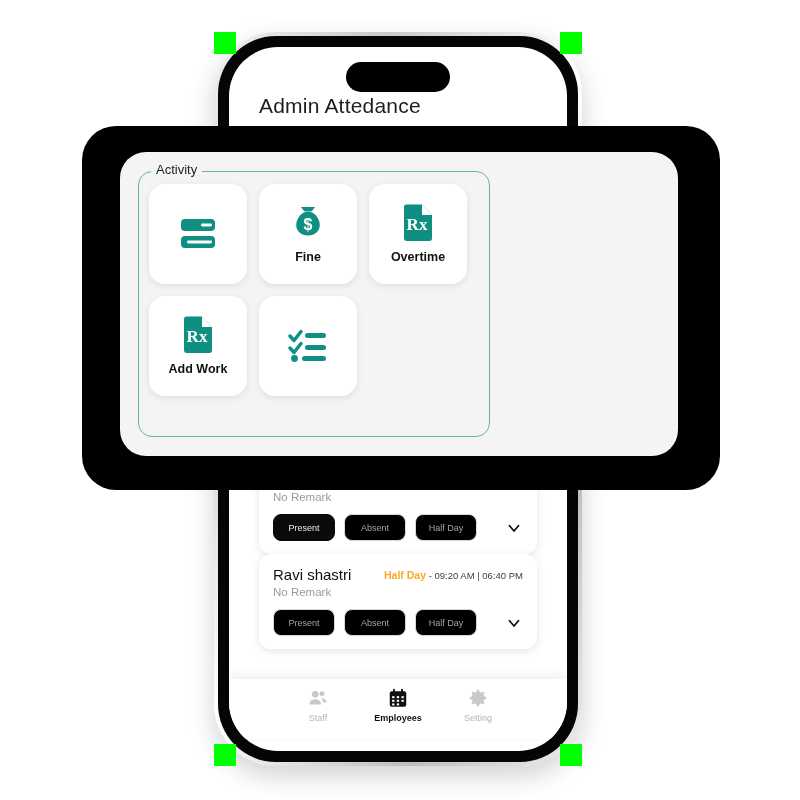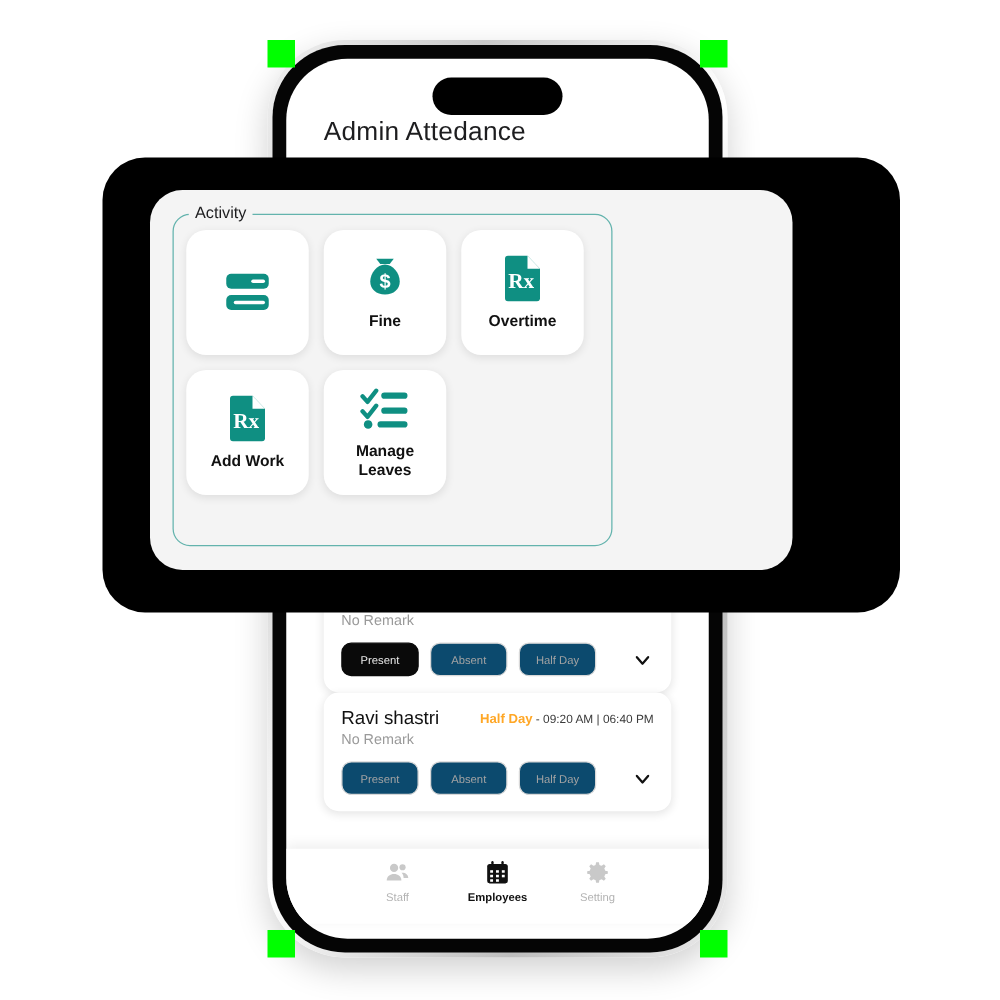--- a/index.html
+++ b/index.html
@@ -78,21 +78,21 @@
   .staff-name { font-size: 15px; color: #111; }
   .staff-remark { font-size: 11.5px; color: #9a9a9a; margin-top: 3px; }
   .staff-status { font-size: 9.5px; color: #3b3b3b; white-space: nowrap; padding-top: 3px; }
   .status-word { font-weight: 600; font-size: 10.5px; }
   .status-present { color: #4caf50; }
   .status-halfday { color: #ffa726; }
   .pill-row { display: flex; align-items: center; gap: 9px; margin-top: 11px; }
   .pill {
     height: 27px; min-width: 62px; border-radius: 8px;
     display: flex; align-items: center; justify-content: center;
-    font-size: 9px; color: #a3a3a3; border: 1px solid #d8d8d8; background:#0c4a6e;
+    font-size: 9px; color: #a3a3a3; border: 1px solid #d8d8d8; background:#000000;
     padding: 0 10px; box-sizing: border-box;
   }
   .pill.active { background: #0a0a0a; color: #e9e9e9; border-color: #0a0a0a; }
   .chevron { margin-left: auto; color:#111; display:flex; align-items:center; }
 
   
   .bottom-nav {
     position: absolute; left: 0; right: 0; bottom: 12px; height: 60px;
     background: #fff; display: flex; align-items: flex-start;
     justify-content: center; padding-top: 8px; box-sizing: border-box;
@@ -104,21 +104,21 @@
   .nav-icon { color: #c9c9c9; display:flex; }
   .nav-item.active .nav-icon { color: #111; }
 
   
   #overlay-shadow {
     position: absolute; left: 82px; top: 126px;
     width: 638px; height: 364px; background: #000; border-radius: 34px; z-index: 20;
   }
   #overlay-card {
     position: absolute; left: 120px; top: 152px;
-    width: 514px; height: 304px;
+    width: 558px; height: 304px;
     background: #f4f4f4; border-radius: 26px; z-index: 21;
     box-shadow: 0 6px 20px rgba(0,0,0,.2);
   }
   .activity-fieldset {
     position: absolute; left: 18px; top: 19px; width: 352px; height: 266px;
     border: 1px solid #63b3ad; border-radius: 14px; box-sizing: border-box;
   }
   .activity-legend {
     position: absolute; left: 12px; top: -10px; background: #f4f4f4;
     padding: 0 5px; font-size: 13px; color: #1d1d1f;
@@ -333,21 +333,20 @@
           <span class="tile-icon">
             <svg width="40" height="36" viewBox="0 0 40 36">
               <polyline points="2,8 6,12.5 13,3.5" fill="none" stroke="#0f8f82" stroke-width="3.4" stroke-linecap="round" stroke-linejoin="round"></polyline>
               <rect x="17" y="5" width="21" height="5" rx="2.5" fill="#0f8f82"></rect>
               <polyline points="2,20 6,24.5 13,15.5" fill="none" stroke="#0f8f82" stroke-width="3.4" stroke-linecap="round" stroke-linejoin="round"></polyline>
               <rect x="17" y="17" width="21" height="5" rx="2.5" fill="#0f8f82"></rect>
               <circle cx="6.5" cy="30.5" r="3.4" fill="#0f8f82"></circle>
               <rect x="14" y="28" width="24" height="5" rx="2.5" fill="#0f8f82"></rect>
             </svg>
           </span>
-          <span class="tile-label">Manage Leaves</span>
         </div>
 
       </div>
     </div>
 
 
   </div>
 
   <div class="corner" id="corner-tl"></div>
   <div class="corner" id="corner-tr"></div>

